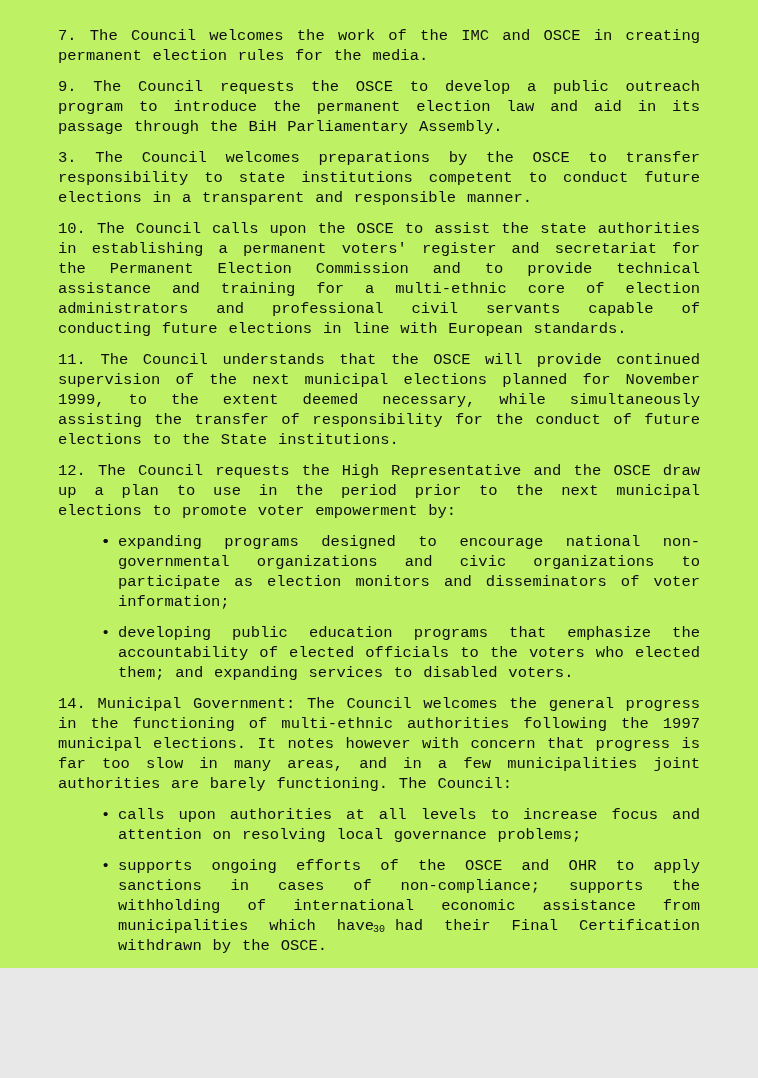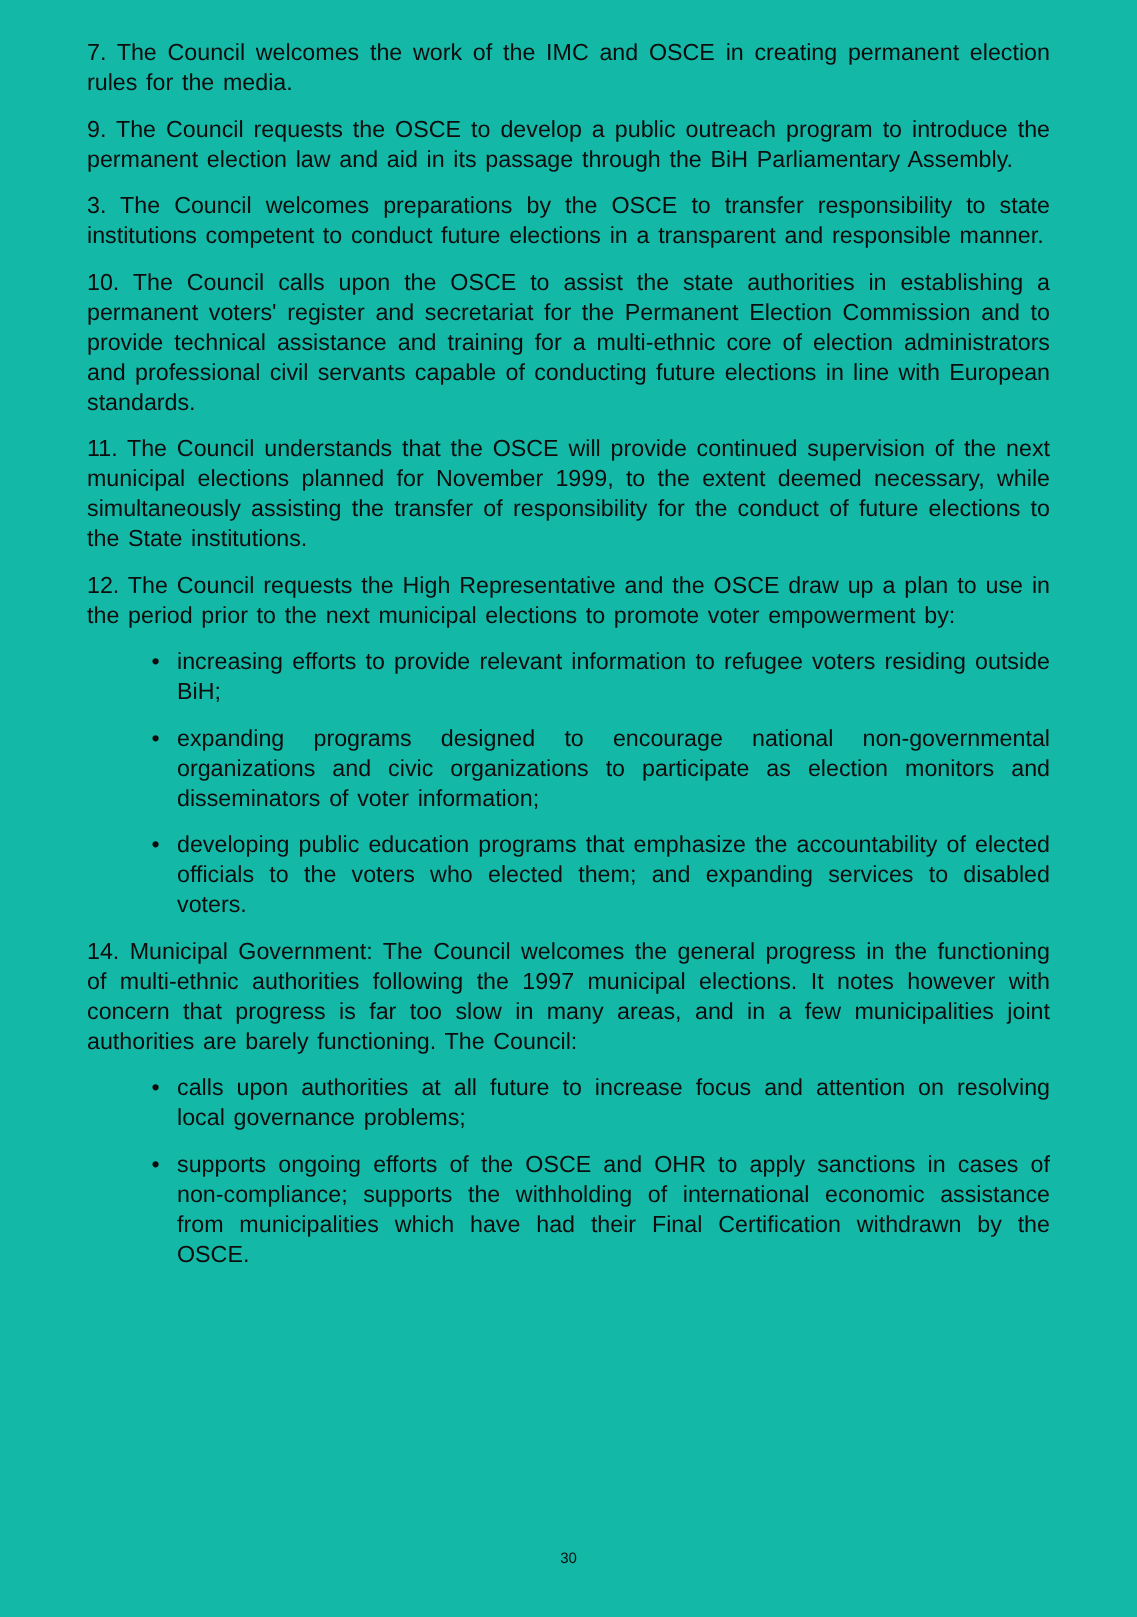--- a/index.html
+++ b/index.html
@@ -3,26 +3,26 @@
 <meta charset="utf-8">
 <style>
   html, body {
     margin: 0;
     padding: 0;
     background: #e8e8e8;
   }
   .page {
     position: relative;
     width: 758px;
-    height: 1078px;
+    height: 968px;
     margin: 0 auto;
-    background: #14b8a6;
+    background: #bef264;
     box-sizing: border-box;
     padding: 26px 58px 0 58px;
-    font-family: Liberation Sans, sans-serif;
+    font-family: Liberation Mono, monospace;
     color: #0d0d0d;
     font-size: 15.5px;
     line-height: 20px;
     overflow: hidden;
   }
   .para {
     margin: 0 0 11px 0;
     text-align: justify;
     word-spacing: 1.5px;
   }
@@ -65,39 +65,38 @@
 
   <p class="para">10. The Council calls upon the OSCE to assist the state authorities in establishing a permanent voters' register and secretariat for the Permanent Election Commission and to provide technical assistance and training for a multi-ethnic core of election administrators and professional civil servants capable of conducting future elections in line with European standards.</p>
 
   <p class="para">11. The Council understands that the OSCE will provide continued supervision of the next municipal elections planned for November 1999, to the extent deemed necessary, while simultaneously assisting the transfer of responsibility for the conduct of future elections to the State institutions.</p>
 
   <p class="para">12. The Council requests the High Representative and the OSCE draw up a plan to use in the period prior to the next municipal elections to promote voter empowerment by:</p>
 
   <ul class="bullets">
     <li>
       <span class="bullet-glyph">•</span>
-      <span>increasing efforts to provide relevant information to refugee voters residing outside BiH;</span>
     </li>
     <li>
       <span class="bullet-glyph">•</span>
       <span>expanding programs designed to encourage national non-governmental organizations and civic organizations to participate as election monitors and disseminators of voter information;</span>
     </li>
     <li>
       <span class="bullet-glyph">•</span>
       <span>developing public education programs that emphasize the accountability of elected officials to the voters who elected them; and expanding services to disabled voters.</span>
     </li>
   </ul>
 
 
   <p class="para">14. Municipal Government: The Council welcomes the general progress in the functioning of multi-ethnic authorities following the 1997 municipal elections. It notes however with concern that progress is far too slow in many areas, and in a few municipalities joint authorities are barely functioning. The Council:</p>
 
   <ul class="bullets">
     <li>
       <span class="bullet-glyph">•</span>
-      <span>calls upon authorities at all future to increase focus and attention on resolving local governance problems;</span>
+      <span>calls upon authorities at all levels to increase focus and attention on resolving local governance problems;</span>
     </li>
     <li>
       <span class="bullet-glyph">•</span>
       <span>supports ongoing efforts of the OSCE and OHR to apply sanctions in cases of non-compliance; supports the withholding of international economic assistance from municipalities which have had their Final Certification withdrawn by the OSCE.</span>
     </li>
   </ul>
 
   <div class="page-number">30</div>
 
 </div>

